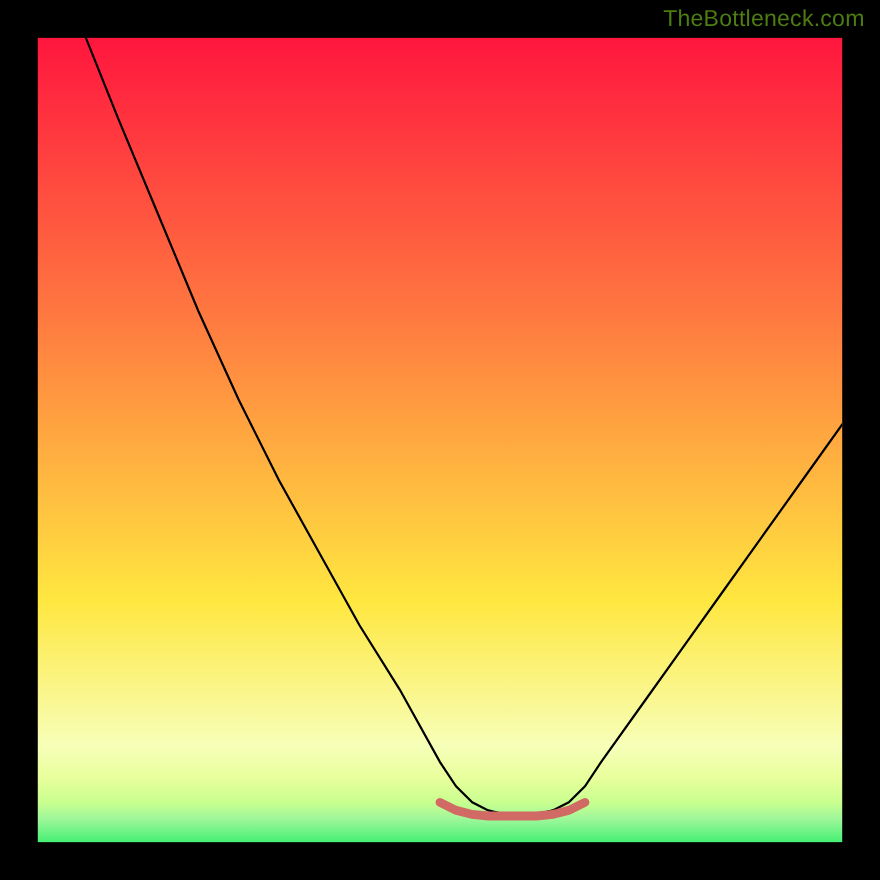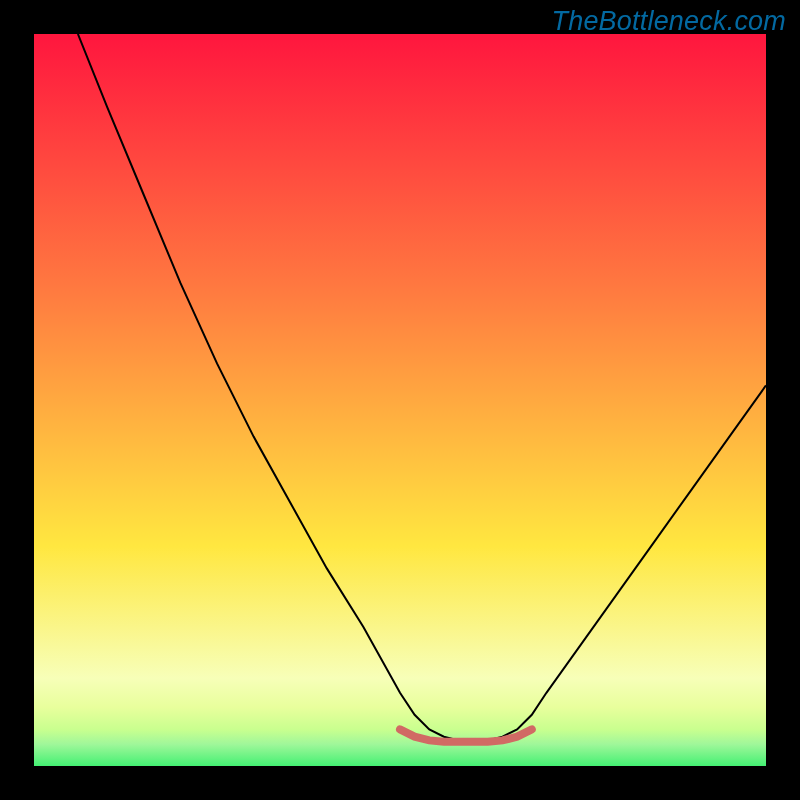--- a/index.html
+++ b/index.html
@@ -8,26 +8,25 @@
     width: 800px;
     height: 800px;
     background: #000;
     position: relative;
     font-family: Arial, sans-serif;
   }
   .watermark {
     position: absolute;
     top: 6px;
     right: 14px;
-    color: #0369a1;
-    font-size: 27px;
+    color: #4d7c0f;
+    font-size: 21px;
     font-weight: 400;
     z-index: 10;
     letter-spacing: 0.2px;
-    font-style: italic;
   }
   .plot-area {
     position: absolute;
     left: 34px;
     top: 34px;
     width: 732px;
     height: 732px;
     overflow: hidden;
   }
 </style>

